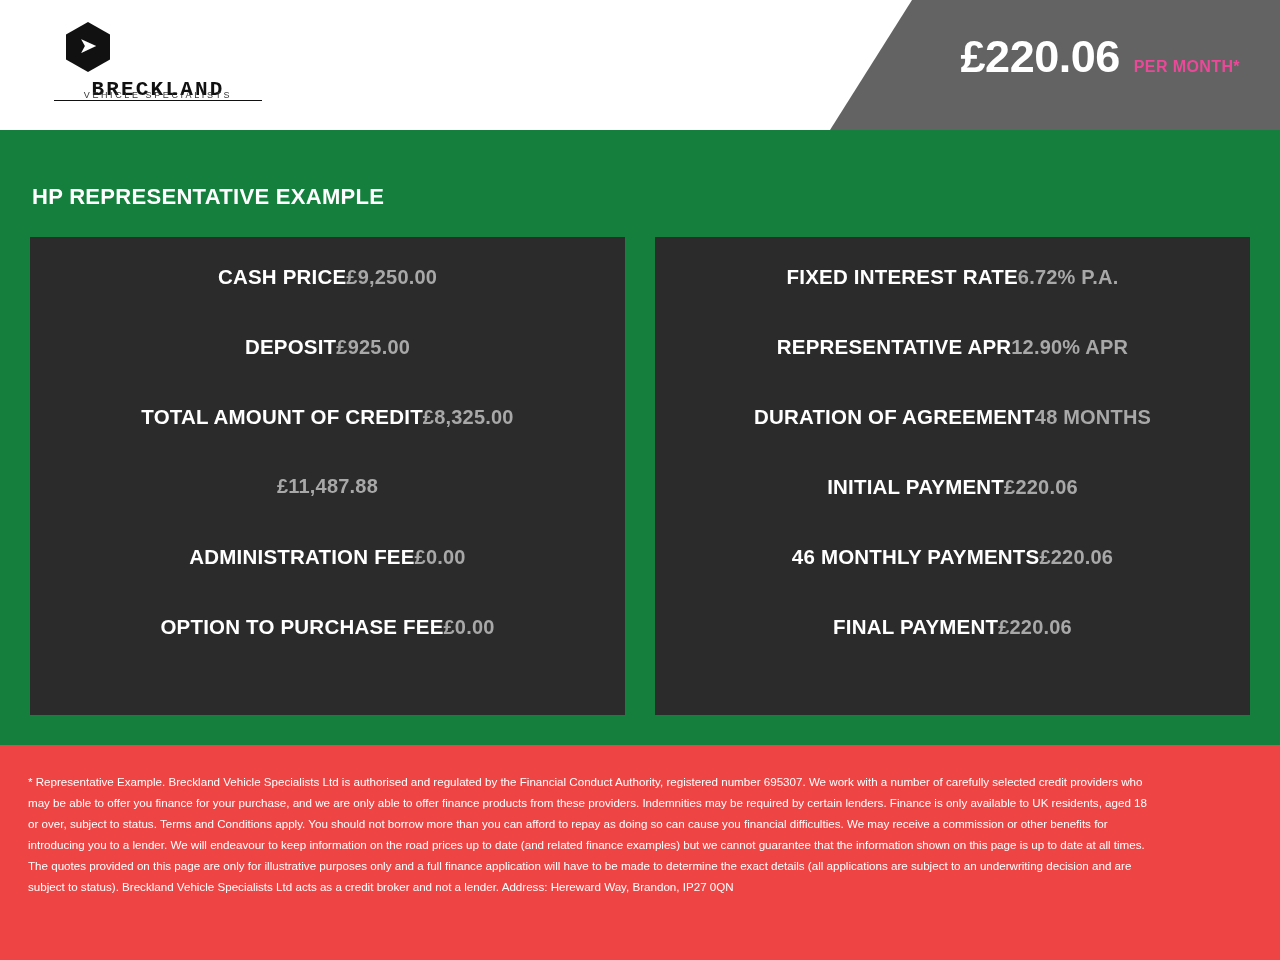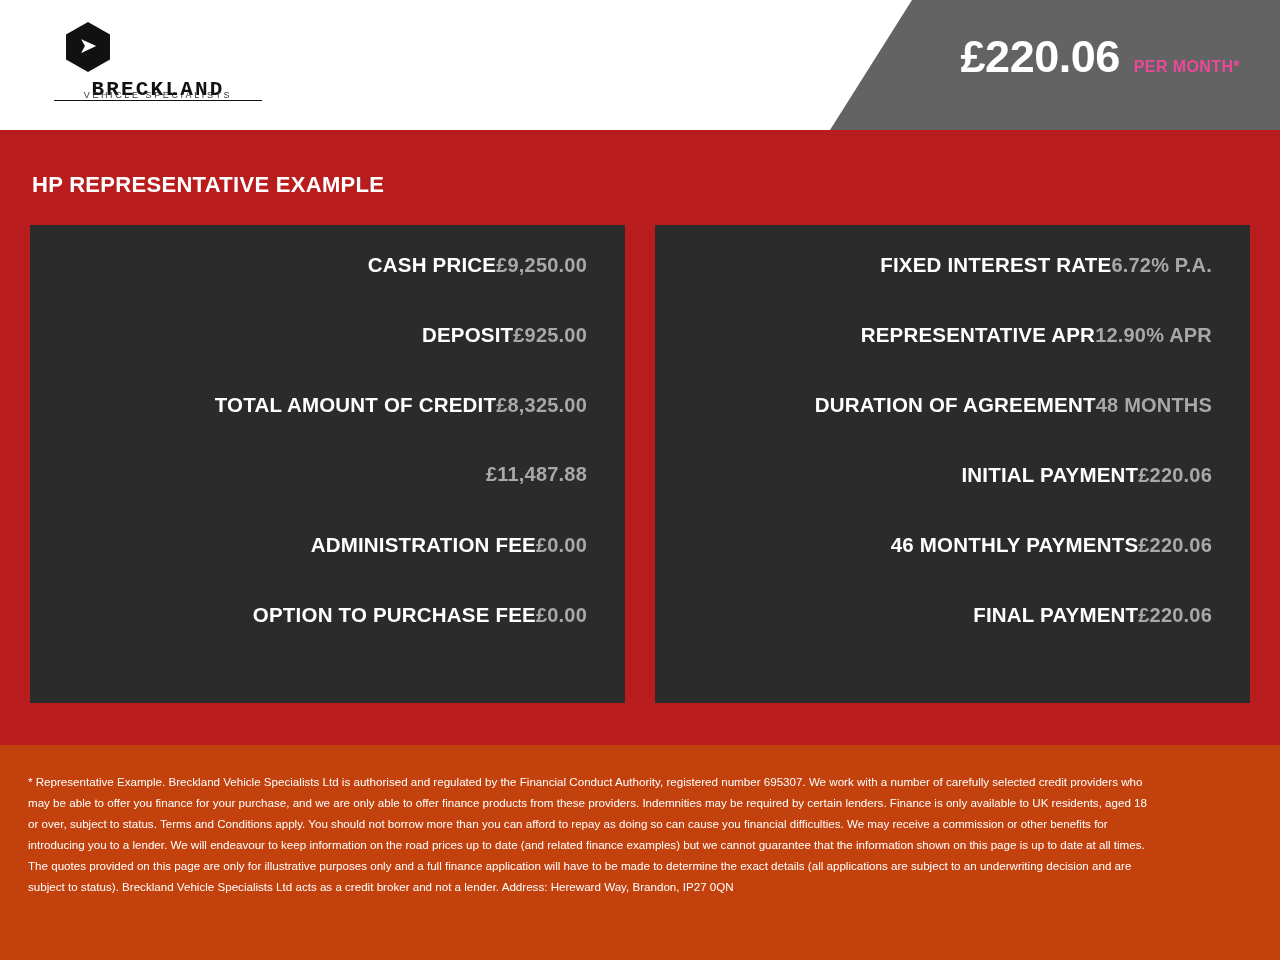--- a/index.html
+++ b/index.html
@@ -94,22 +94,22 @@
   .price-period {
     color: #ec4899;
     font-size: 16px;
     font-weight: bold;
     letter-spacing: 0.4px;
   }
 
   
   .body-area {
     position: relative;
-    background: #b91c1c;
-    padding: 0 30px;
+    background: #15803d;
+    padding: 12px 30px;
     height: 615px;
   }
   .section-title {
     color: #ffffff;
     font-size: 22px;
     font-weight: bold;
     letter-spacing: 0.3px;
     padding-top: 42px;
     padding-left: 2px;
   }
@@ -119,21 +119,21 @@
     margin-top: 27px;
   }
   .panel {
     flex: 1;
     background: #2b2b2b;
     padding: 28px 38px 30px 38px;
   }
   .row {
     display: flex;
     align-items: baseline;
-    justify-content: flex-end;
+    justify-content: center;
     height: 70px;
   }
   .row-label {
     color: #ffffff;
     font-size: 20.5px;
     font-weight: bold;
     letter-spacing: 0.2px;
   }
   .row-value {
     color: #a8a8a8;
@@ -141,21 +141,21 @@
     font-weight: bold;
     letter-spacing: 0.2px;
   }
 
   
   .footer {
     position: absolute;
     left: 0; top: 745px;
     width: 1280px;
     height: 215px;
-    background: #c2410c;
+    background: #ef4444;
     padding: 26px 30px 0 28px;
   }
   .disclaimer {
     color: #ffffff;
     font-size: 11.6px;
     line-height: 21px;
     max-width: 1120px;
     font-family: "Liberation Sans", sans-serif;
   }
 </style>

